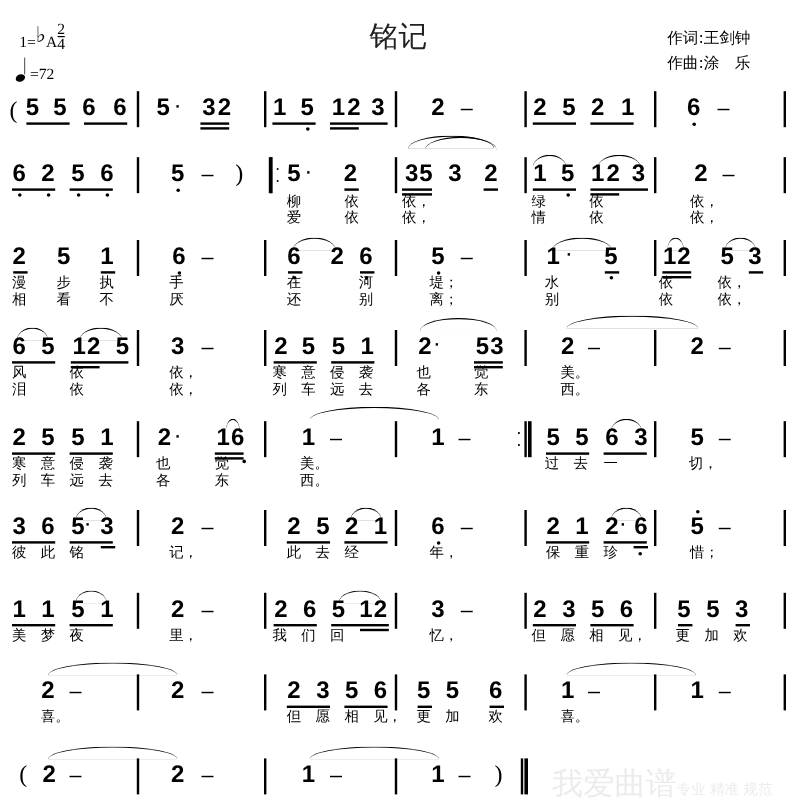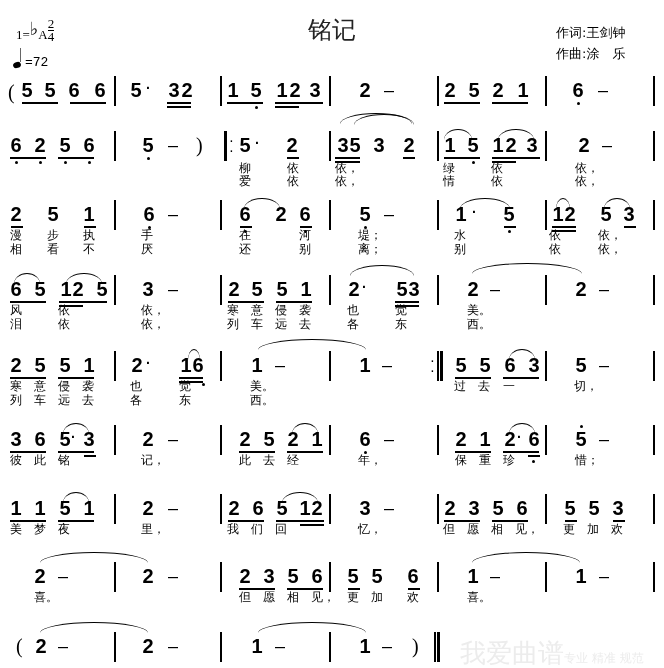--- a/index.html
+++ b/index.html
@@ -8,21 +8,21 @@
   .abs { position:absolute; }
   .title { left:0; width:664px; top:14px; text-align:center; font-size:24px;
            font-family:"DejaVu Sans", sans-serif; color:#222; }
   .credits { left:556px; top:22px; font-size:13px; line-height:21px;
              font-family:"DejaVu Sans", sans-serif; }
   .key { left:16px; top:22px; font-family:"Liberation Serif", serif; font-size:13px; }
   .key .flat { font-size:18px; position:relative; top:-4px; }
   .key .frac { display:inline-block; vertical-align:middle; text-align:center; line-height:12px; font-size:13px; position:relative; top:-6px; }
   .key .frac span { display:block; }
   .key .frac .num { border-bottom:1px solid #000; }
-  .tempo { left:16px; top:52px; font-family:Liberation Mono, monospace; font-size:13px; }
+  .tempo { left:16px; top:52px; font-family:Liberation Serif, serif; font-size:13px; }
   .tempo .stem { display:inline-block; width:1px; height:14px; background:#666; position:relative; left:4px; top:-4px; }
   .tempo .head { display:inline-block; width:8px; height:6px; background:#000; border-radius:50%; transform:rotate(-20deg); position:relative; left:-4px; top:2px; }
 
   .row { position:absolute; left:0; width:664px; height:70px; }
   .bar { position:absolute; width:1.5px; background:#000; height:30px; }
   .dbar { position:absolute; height:30px; width:6px; }
   .dbar .l1 { position:absolute; left:0; top:0; width:1.5px; height:100%; background:#000; }
   .dbar .l2 { position:absolute; left:4px; top:0; width:3px; height:100%; background:#000; }
   .dbar.rev .l1 { left:4px; }
   .dbar.rev .l2 { left:0; }

